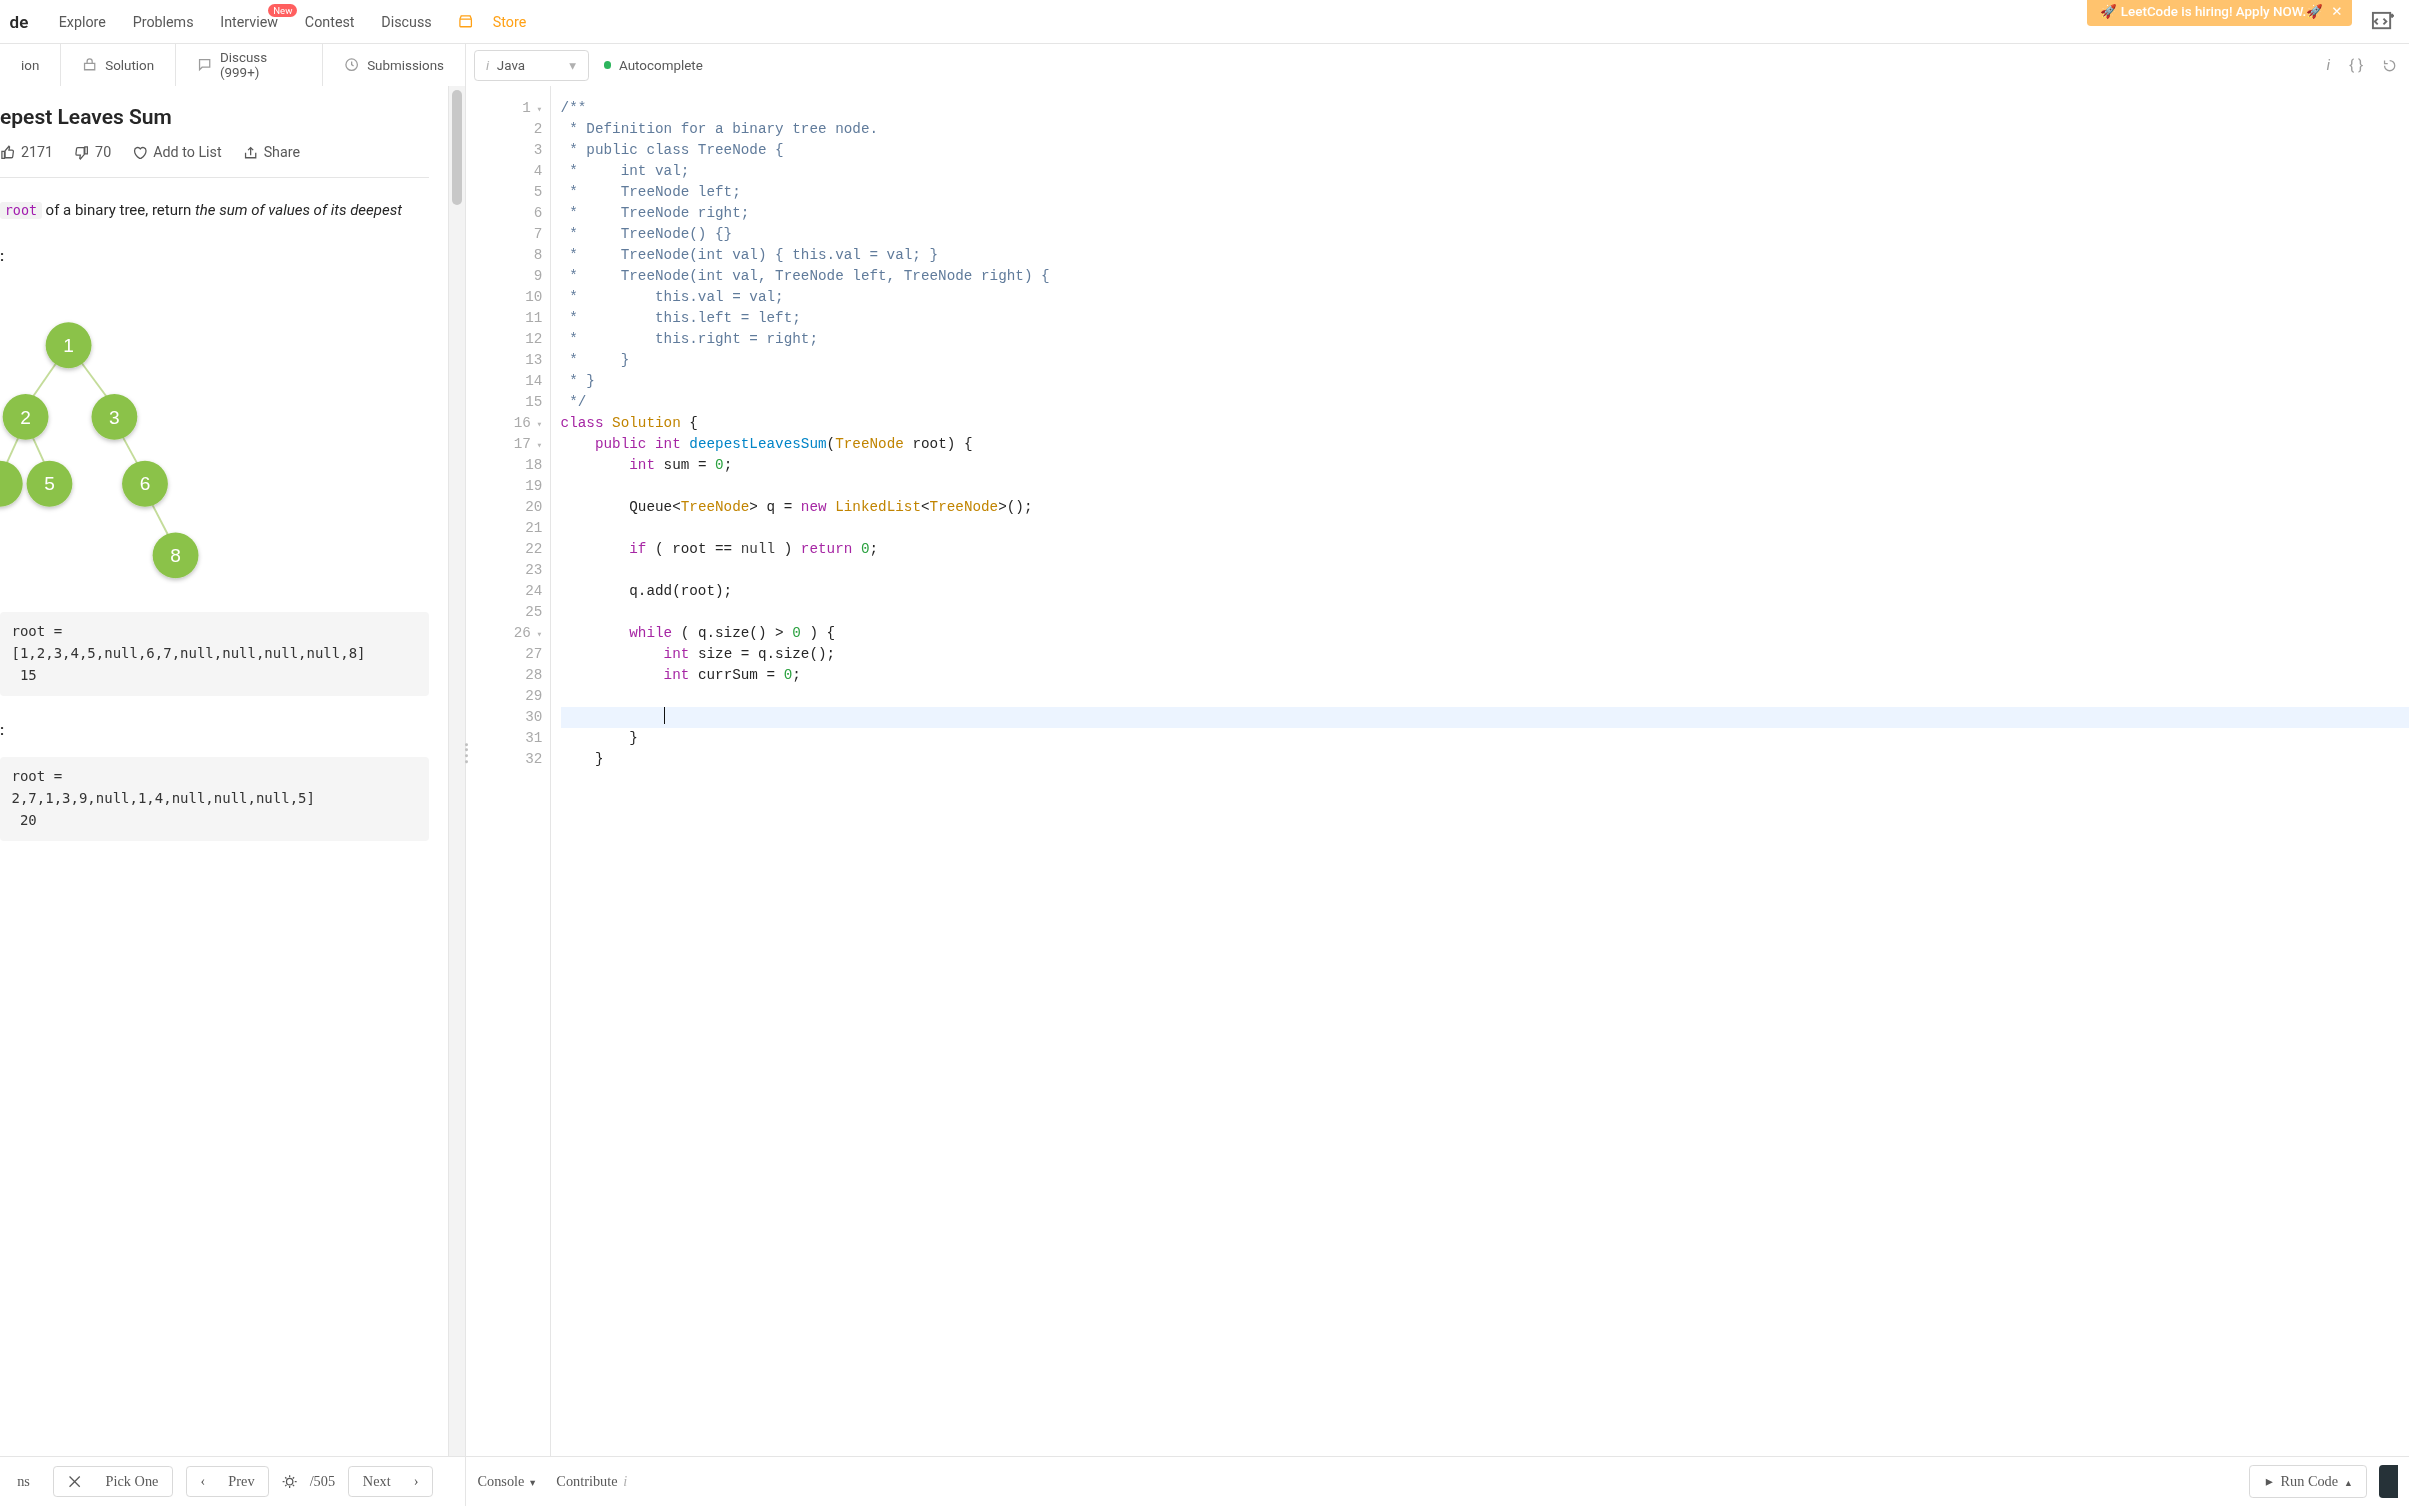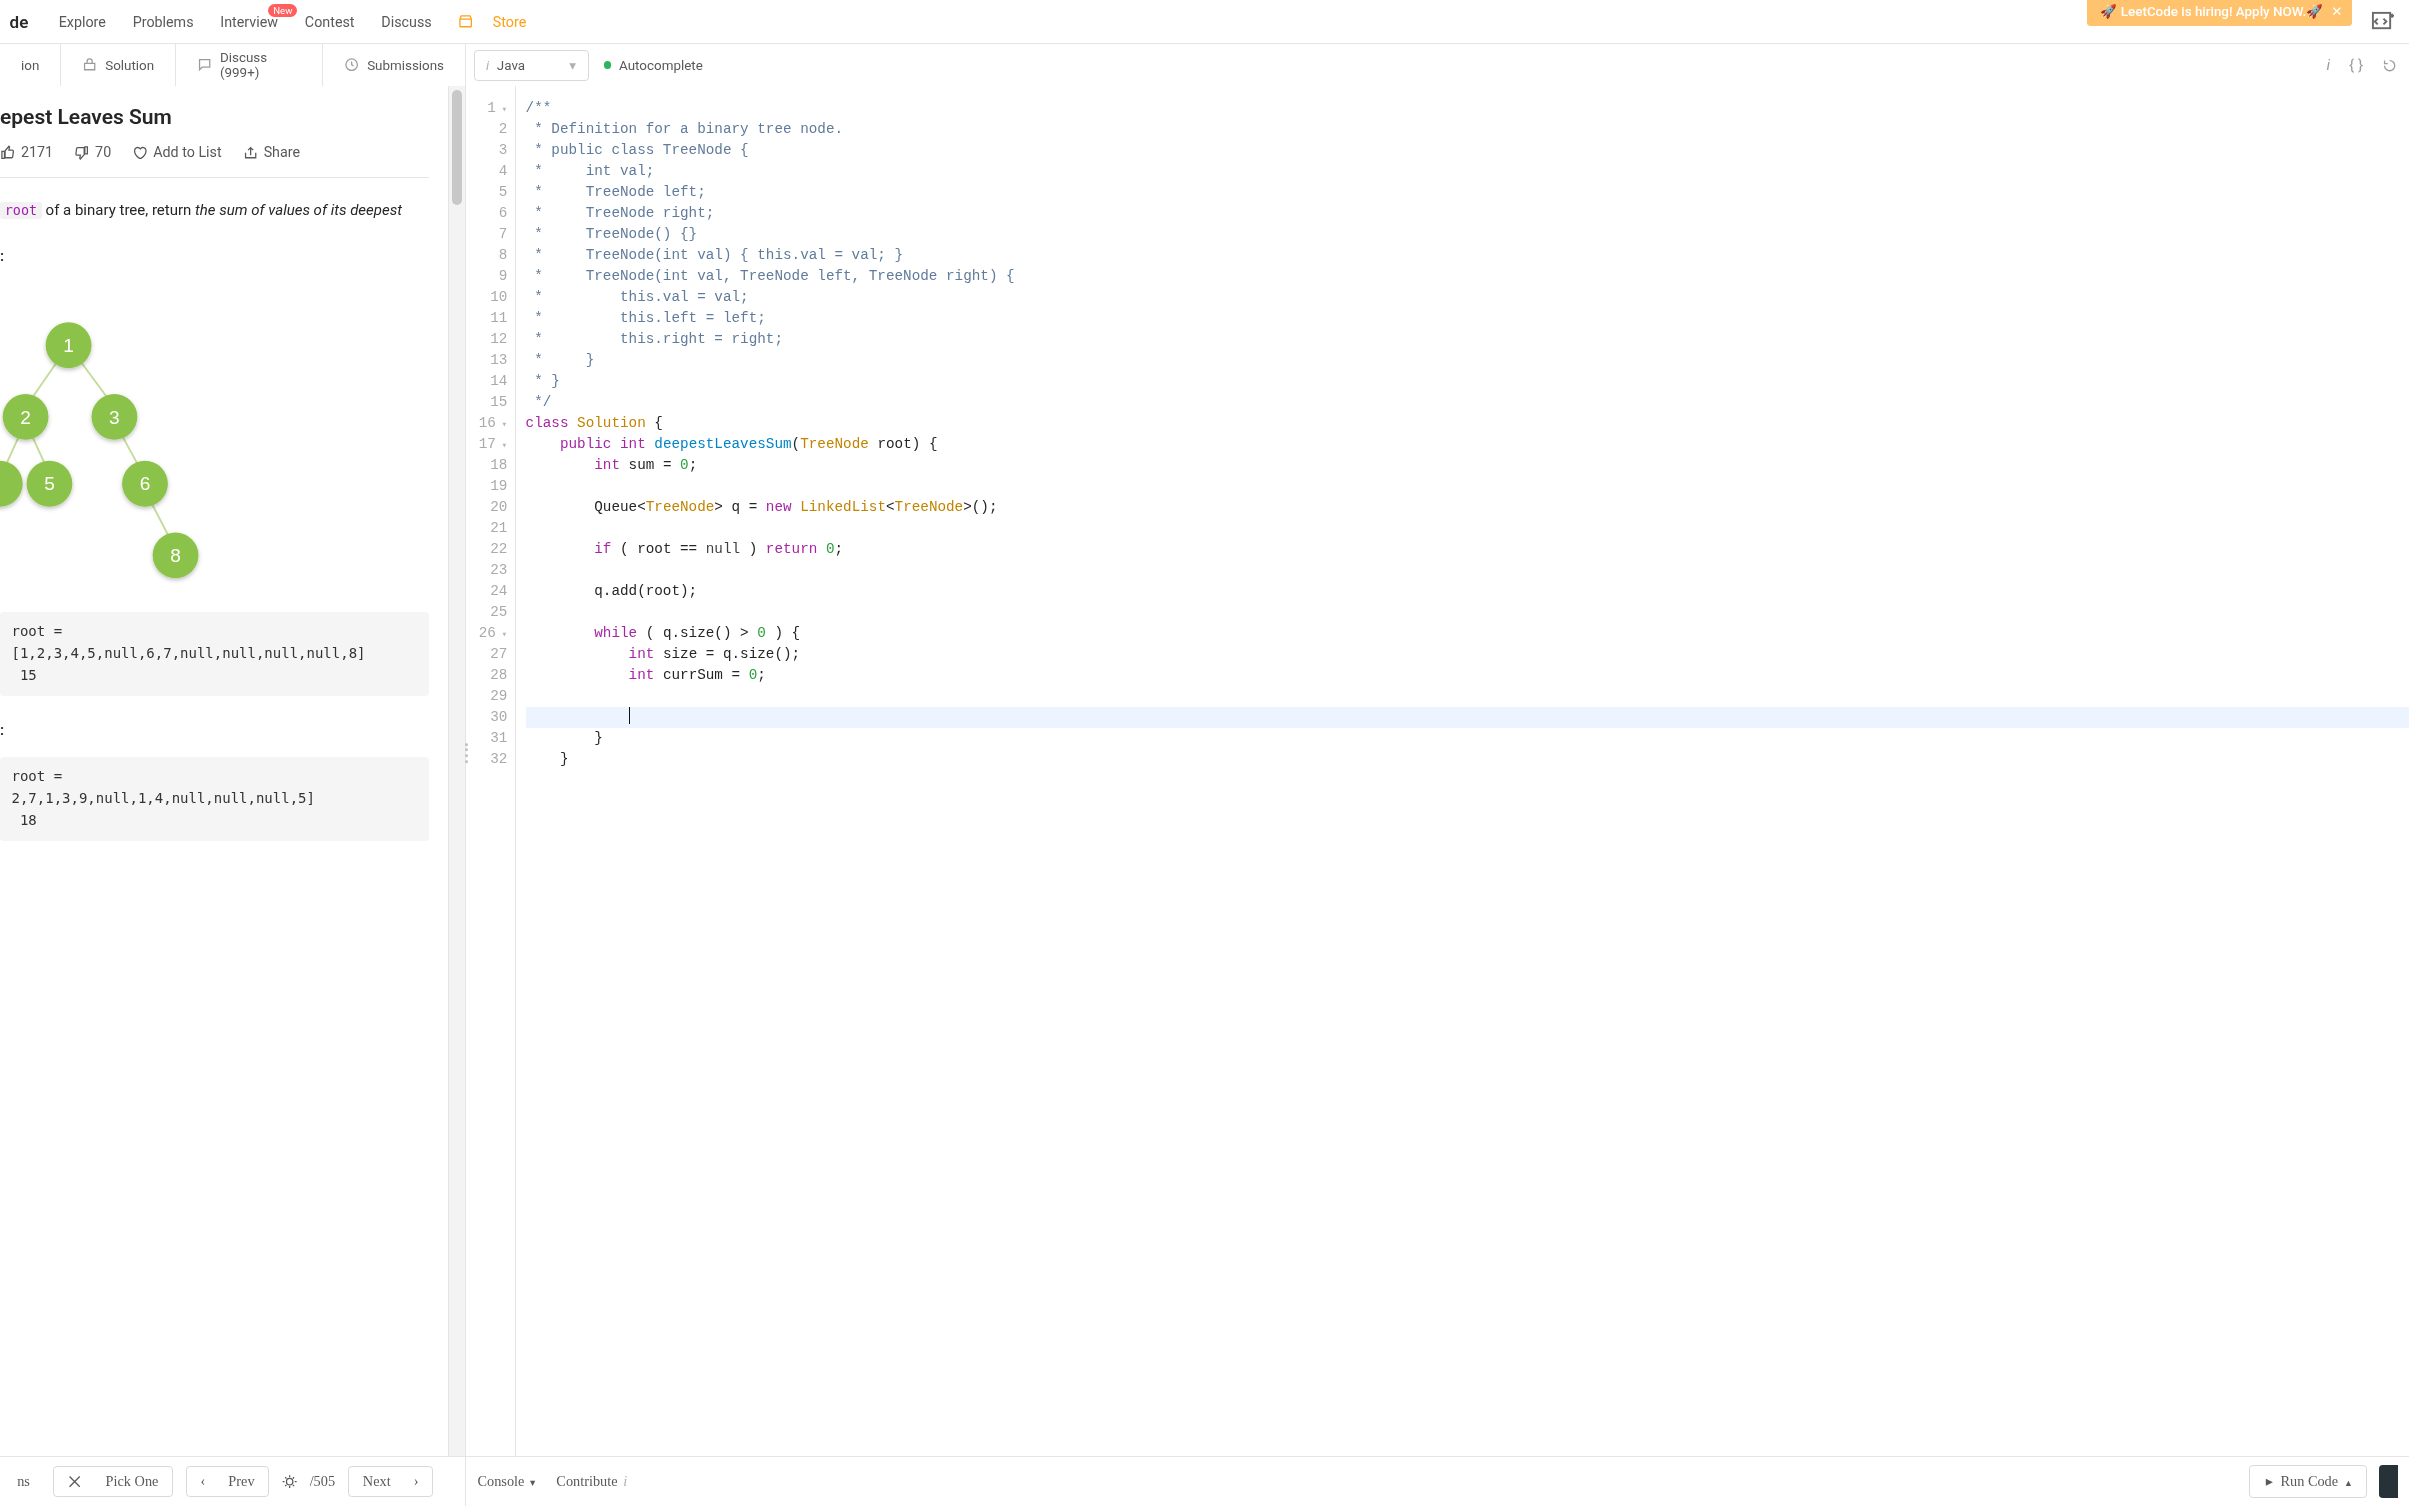--- a/index.html
+++ b/index.html
@@ -112,20 +112,21 @@
     margin-left:auto; display:flex; align-items:center; gap:19px; padding-right:11.5px;
     color:#9c9c9c; font-size:15.3px;
   }
   .right-tools span{cursor:pointer;}
 
   
   .main {
     display:flex;
     height:calc(100% - 44px - 42px - 50px);
     width:100%;
+    gap:35px;
   }
   .panel-left {
     width:466px; flex:0 0 466px;
     display:flex;
     border-right:1px solid var(--border);
     position:relative;
   }
   .left-content {
     flex:1;
     overflow-y:auto;
@@ -451,21 +452,21 @@
             <text x="192" y="267">8</text>
           </g>
         </svg>
 
         <div class="example-block">root = [1,2,3,4,5,null,6,7,null,null,null,null,8]
  15</div>
 
         <p class="example-label">:</p>
         <div class="example-block">root =
 2,7,1,3,9,null,1,4,null,null,null,5]
- 18</div>
+ 20</div>
       </div>
     </div>
     <div class="left-scrollbar">
       <div class="thumb"></div>
     </div>
   </div>
 
   <div class="panel-right">
     <div class="gutter" id="gutter">
         <div class="fold">1</div>

